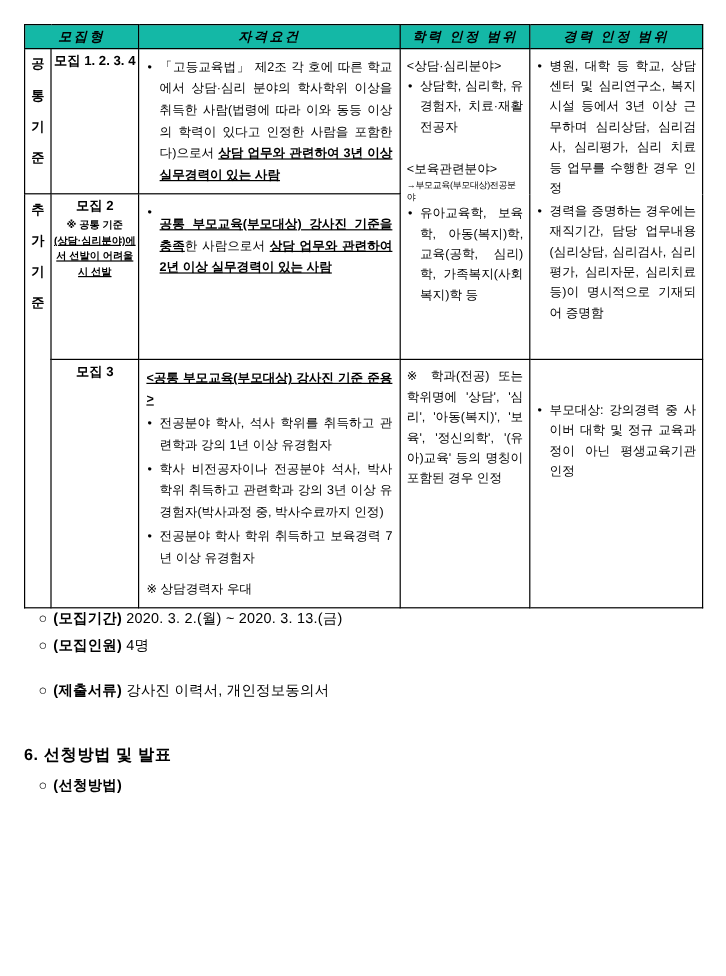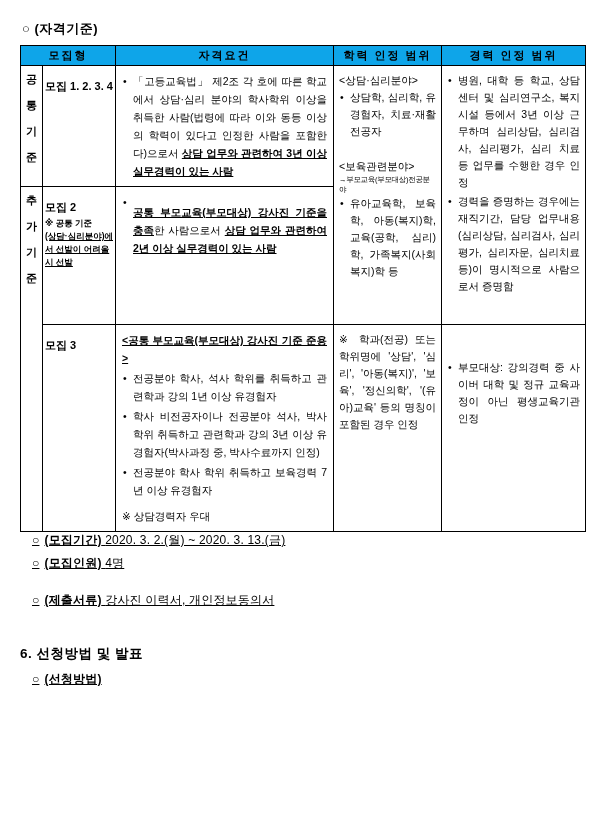--- a/index.html
+++ b/index.html
@@ -5,39 +5,39 @@
   html,body{margin:0;padding:0;background:#ffffff;}
   body{
     width:605px;height:813px;overflow:hidden;color:#000;
     font-family:"Liberation Sans","DejaVu Sans",sans-serif;
   }
   .page{box-sizing:border-box;width:605px;padding:20px 20px 0 20px;}
 
   
   .h-qual{font-size:13px;font-weight:bold;margin:0 0 7px 2px;letter-spacing:0.5px;}
   .sec-title{font-size:13.5px;font-weight:bold;margin:16px 0 8px 0;letter-spacing:0.5px;}
-  .o-item{font-size:12px;margin:0 0 7px 12px;line-height:16px;letter-spacing:0.2px;text-decoration:underline;}
+  .o-item{font-size:12px;margin:0 0 7px 12px;line-height:16px;letter-spacing:0.2px;}
   .o-item .marker{margin-right:5px;font-size:12px;}
   .o-item .lbl{font-weight:bold;}
   .bu{font-weight:bold;text-decoration:underline;}
   .u{text-decoration:underline;}
 
   
   table.qual{border-collapse:collapse;table-layout:fixed;width:565px;font-size:10.5px;}
   table.qual td,table.qual th{border:1px solid #000;vertical-align:top;box-sizing:border-box;}
   table.qual th{
-    background:#0ea5e9;font-size:11px;font-weight:bold;text-align:center;
-    vertical-align:middle;height:20px;padding:2px 0;letter-spacing:2px;
+    background:#14b8a6;font-size:11px;font-weight:bold;text-align:center;
+    vertical-align:middle;height:20px;padding:2px 0;letter-spacing:2px;font-style:italic;
   }
   tr.rA{height:117px;} tr.rB{height:138px;} tr.rC{height:135px;}
   td.vlabel{
     width:22px;text-align:center;vertical-align:middle;font-weight:bold;
     font-size:11px;padding:0 2px;word-break:break-all;line-height:26px;
   }
-  td.type{width:73px;vertical-align:middle;padding:13px 2px;}
+  td.type{width:73px;text-align:center;vertical-align:middle;padding:2px 2px;}
   td.type .tname{font-weight:bold;font-size:11px;}
   td.type .tnote{font-size:8.5px;font-weight:bold;margin-top:2px;line-height:13px;}
   td.req{width:218px;padding:6px 6px;text-align:justify;line-height:18px;word-break:break-all;}
   td.edu{width:108px;padding:6px 5px;line-height:17px;word-break:break-all;text-align:justify;}
   td.car{width:142px;padding:6px 5px;line-height:17px;word-break:break-all;text-align:justify;}
   .blt{position:relative;padding-left:11px;margin:0;}
   .blt::before{content:"•";position:absolute;left:1px;top:0;}
   .cat{margin-top:8px;}
   .cat:first-child{margin-top:0;}
   .cat-sub{font-size:7.5px;letter-spacing:-0.3px;line-height:10px;}
@@ -46,24 +46,20 @@
   ul.plain li{position:relative;padding-left:11px;margin:0 0 2px 0;}
   ul.plain li::before{content:"•";position:absolute;left:1px;top:0;}
   .note-line{margin-top:8px;}
   .spacer-lg{height:14px;}
 </style>
 </head>
 <body>
 
 <div class="page">
 
-  <div class="h-qual">
-    <span>○</span>
-    <span>(자격기준)</span>
-  </div>
 
   <table class="qual">
     <colgroup>
         <col style="width:22px">
         <col style="width:73px">
         <col style="width:218px">
         <col style="width:108px">
         <col style="width:144px">
       </colgroup>
     <tbody>
@@ -92,21 +88,21 @@
         <div class="gap8"></div>
         <div class="cat">&lt;보육관련분야&gt;</div>
         <div class="cat-sub">→부모교육(부모대상)전공분야</div>
         <ul class="plain">
           <li>유아교육학, 보육학, 아동(복지)학, 교육(공학, 심리)학, 가족복지(사회복지)학 등</li>
         </ul>
       </td>
       <td class="car" rowspan="2">
         <ul class="plain">
           <li>병원, 대학 등 학교, 상담센터 및 심리연구소, 복지시설 등에서 3년 이상 근무하며 심리상담, 심리검사, 심리평가, 심리 치료 등 업무를 수행한 경우 인정</li>
-          <li>경력을 증명하는 경우에는 재직기간, 담당 업무내용(심리상담, 심리검사, 심리평가, 심리자문, 심리치료 등)이 명시적으로 사람으로서 증명함</li>
+          <li>경력을 증명하는 경우에는 재직기간, 담당 업무내용(심리상담, 심리검사, 심리평가, 심리자문, 심리치료 등)이 명시적으로 기재되어 증명함</li>
         </ul>
       </td>
     </tr>
 
     <tr class="rB">
       <td class="vlabel" rowspan="2">추가기준</td>
       <td class="type">
         <div class="tname">모집 2</div>
         <div class="tnote">
           <span>※ 공통 기준</span><br>

